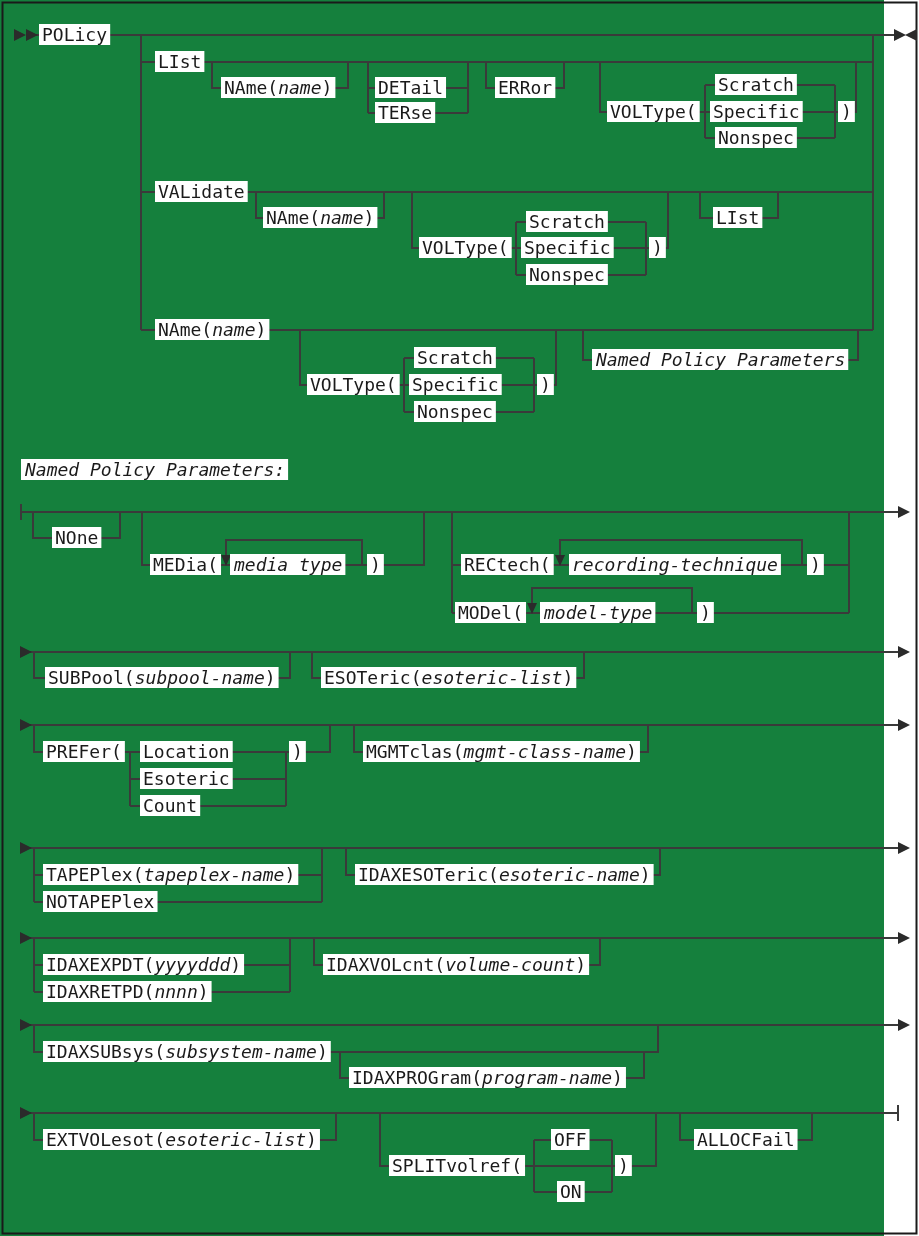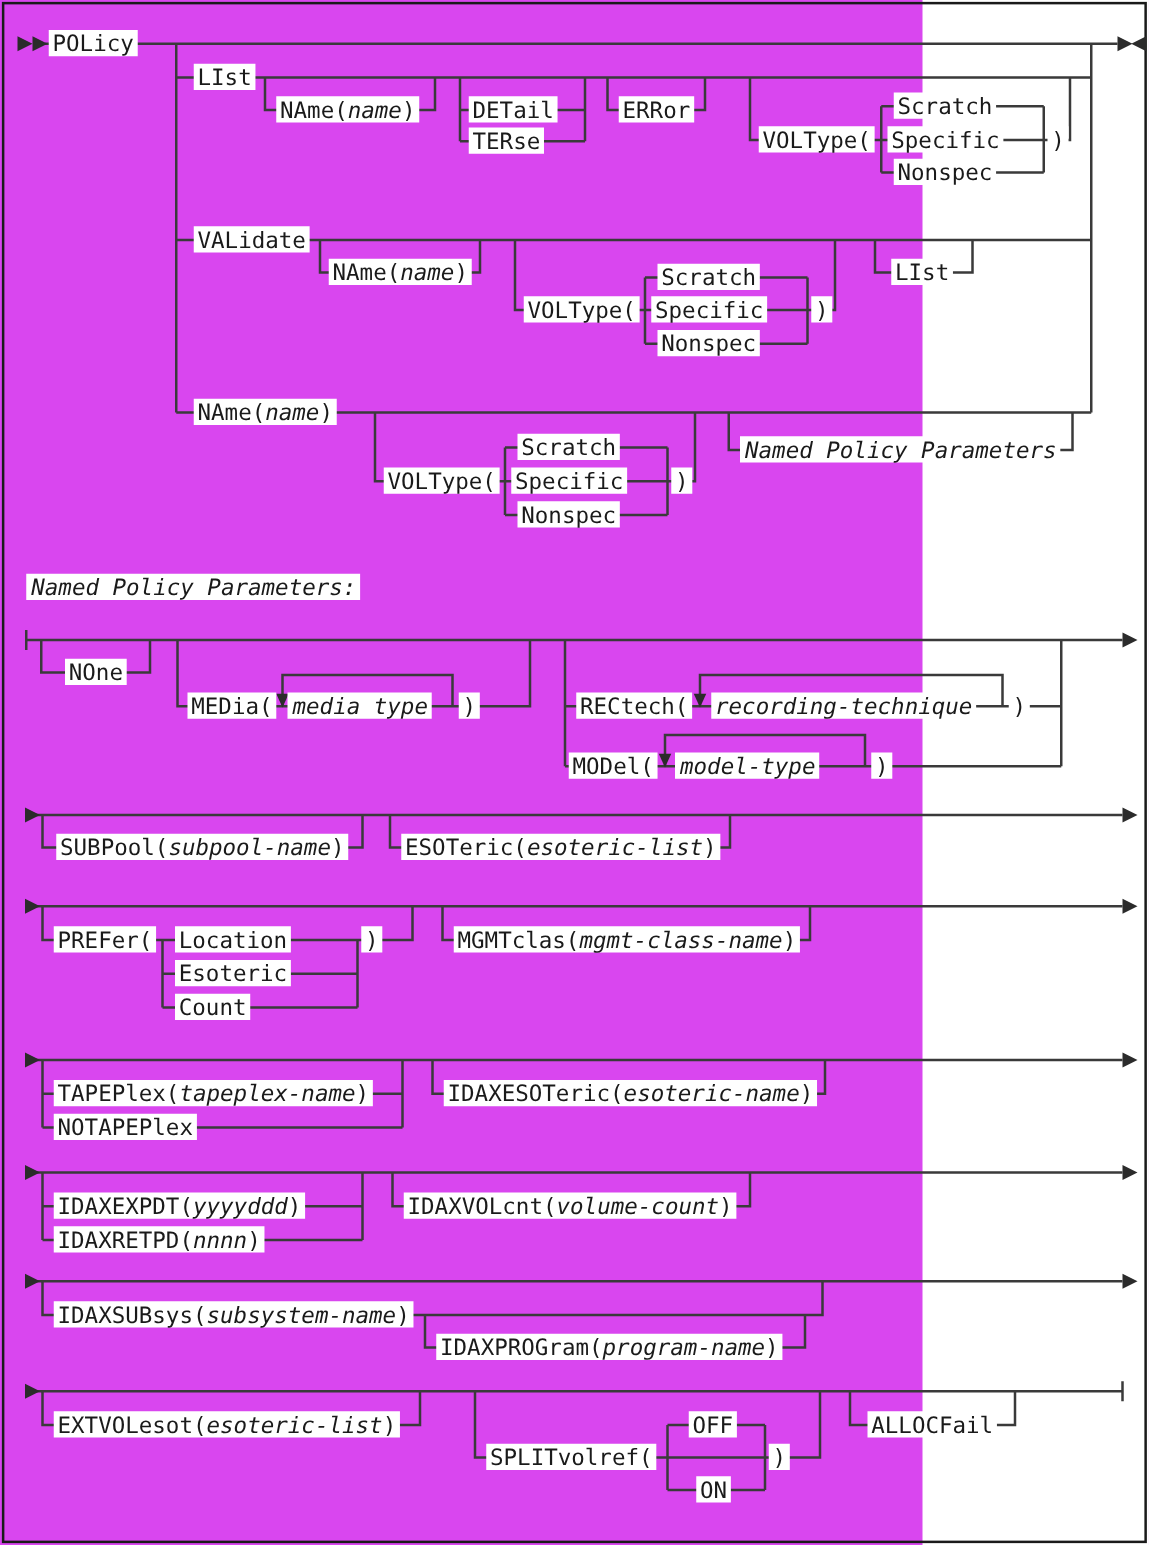--- a/index.html
+++ b/index.html
@@ -1,16 +1,16 @@
 <!DOCTYPE html>
 <html><head>
 <meta charset="utf-8">
 <style>
   html,body{margin:0;padding:0;background:#ffffff;}
-  .page{width:738px;height:1236px;position:relative;background:#d946ef;}
+  .page{width:884px;height:1236px;position:relative;background:#15803d;}
   svg text{font-family:"DejaVu Sans Mono","Liberation Mono",monospace;font-size:18px;fill:#1a1a1a;}
   svg text.it, svg tspan.it{font-style:italic;}
   svg path.rail{stroke:#3a3a3a;stroke-width:2;fill:none;}
   svg polygon.ar{fill:#2b2b2b;stroke:none;}
   svg rect.frame{fill:none;stroke:#1a1a1a;stroke-width:2;}
 </style>
 </head>
 <body>
 
 <div class="page">

